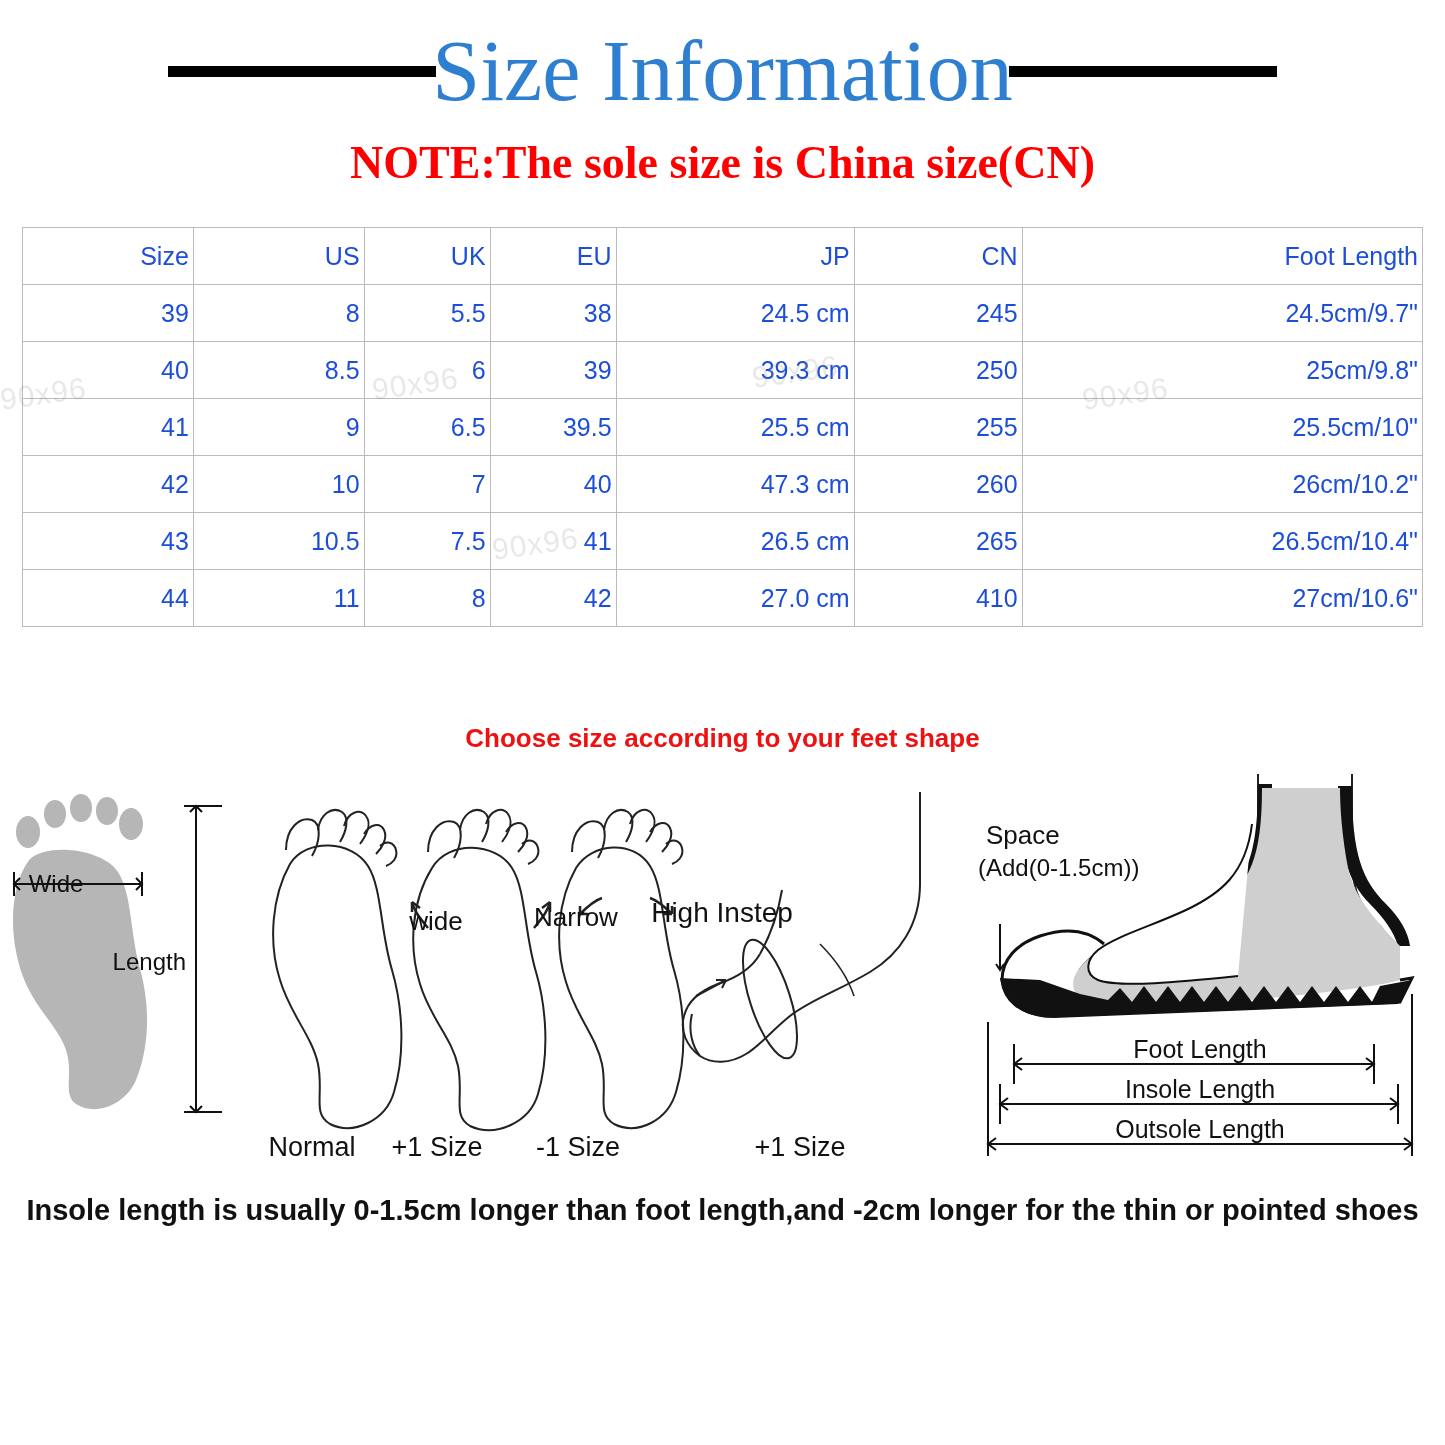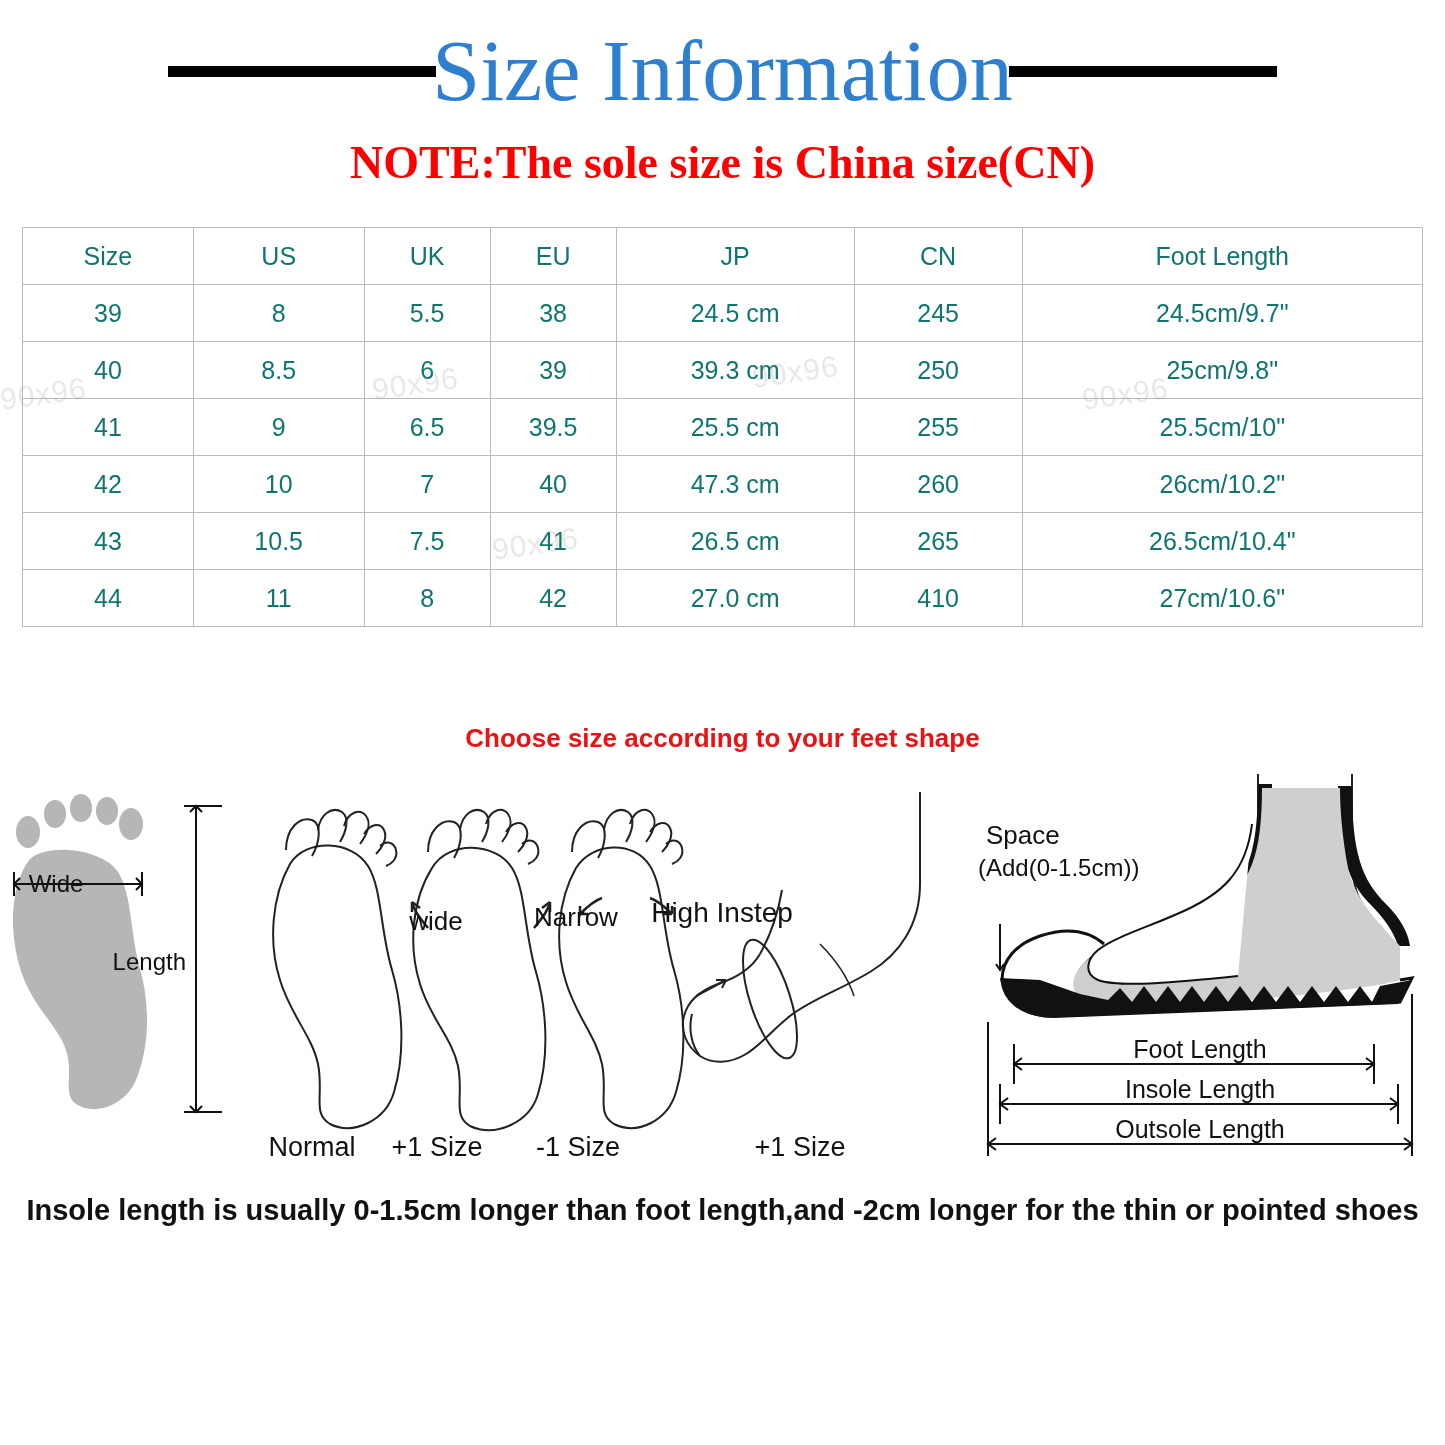--- a/index.html
+++ b/index.html
@@ -55,23 +55,23 @@
     position: relative;
   }
   table.size-table {
     width: 100%;
     border-collapse: collapse;
     font-family: "Liberation Sans", sans-serif;
     table-layout: fixed;
   }
   table.size-table td, table.size-table th {
     border: 1px solid #bbbbbb;
-    text-align: center;
+    text-align: right;
     font-size: 25px;
-    color: #0f766e;
+    color: #1d4ed8;
     font-weight: normal;
     height: 57px;
     padding: 0 4px;
   }
   table.size-table th { font-size: 25px; }
   col.c-size { width: 12.2%; }
   col.c-us   { width: 12.2%; }
   col.c-uk   { width: 9.0%; }
   col.c-eu   { width: 9.0%; }
   col.c-jp   { width: 17.0%; }

